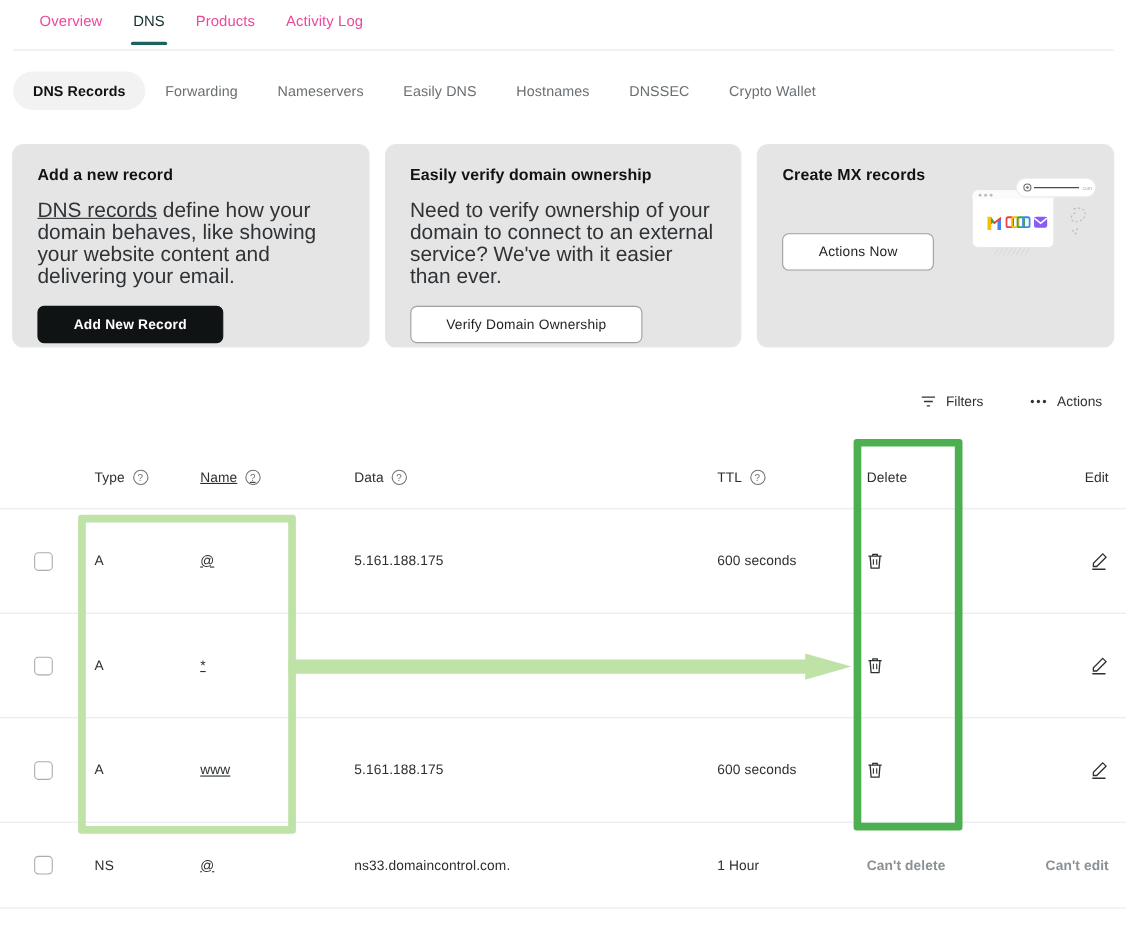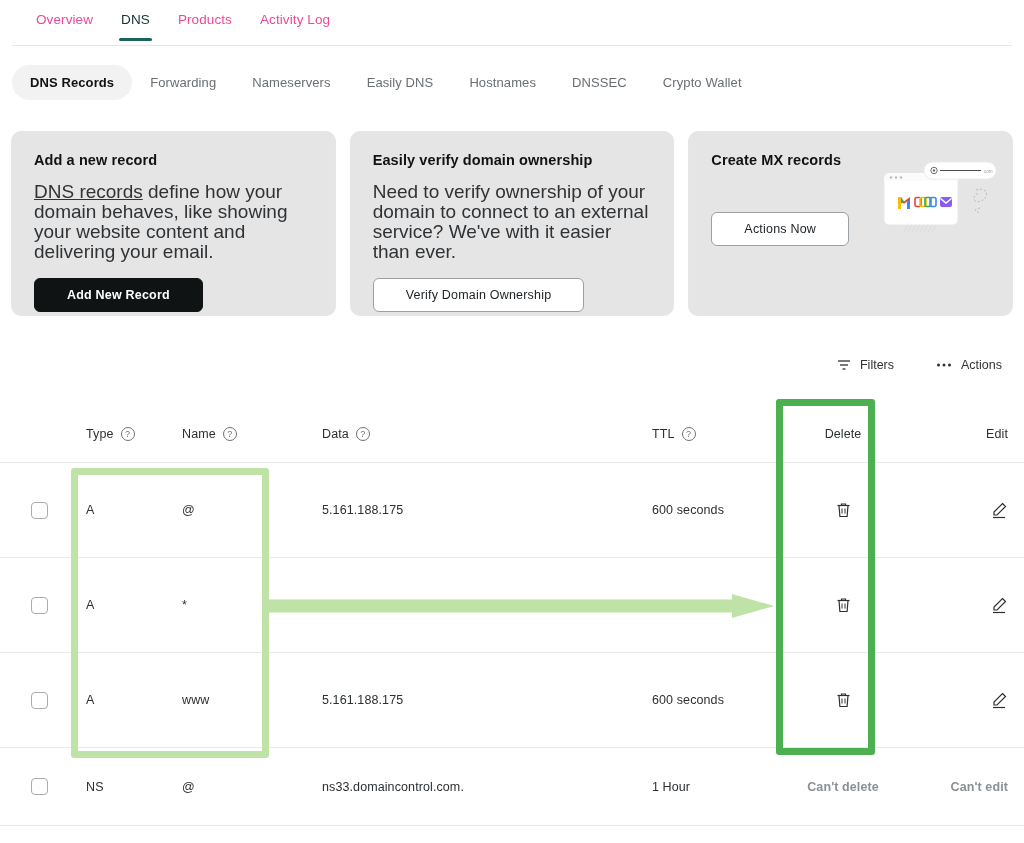--- a/index.html
+++ b/index.html
@@ -91,24 +91,24 @@
   .table { position: absolute; left: 0; top: 405px; width: 1024px; }
   .row {
     position: relative; display: flex; align-items: center;
     height: 95px; border-bottom: 1px solid #e7eaec;
   }
   .row.head { height: 58px; border-bottom: 1px solid #e7eaec; }
   .row.last { border-bottom: 1px solid #e7eaec; height: 78px; }
 
   .c-check { width: 78px; display:flex; justify-content:center; }
   .c-type  { width: 100px; padding-left: 8px; }
-  .c-name  { width: 140px; padding-left: 4px; }
+  .c-name  { width: 140px; padding-left: 4px; text-decoration: underline; }
   .c-data  { width: 330px; padding-left: 4px; }
   .c-ttl   { width: 140px; padding-left: 4px; }
-  .c-del   { width: 110px; display: flex; justify-content: center; }
+  .c-del   { width: 110px; display: flex; justify-content: flex-start; }
   .c-edit  { width: 110px; display: flex; justify-content: flex-end; }
 
   .hcell {
     font-size: 12.5px; color: #2c3033; display: flex; align-items: center; gap: 7px;
     letter-spacing: .1px;
   }
   .cell { font-size: 12.5px; color: #2c3033; letter-spacing: .1px; }
   .cell.muted { color: #8b9094; font-weight: bold; }
 
   .qmark {

